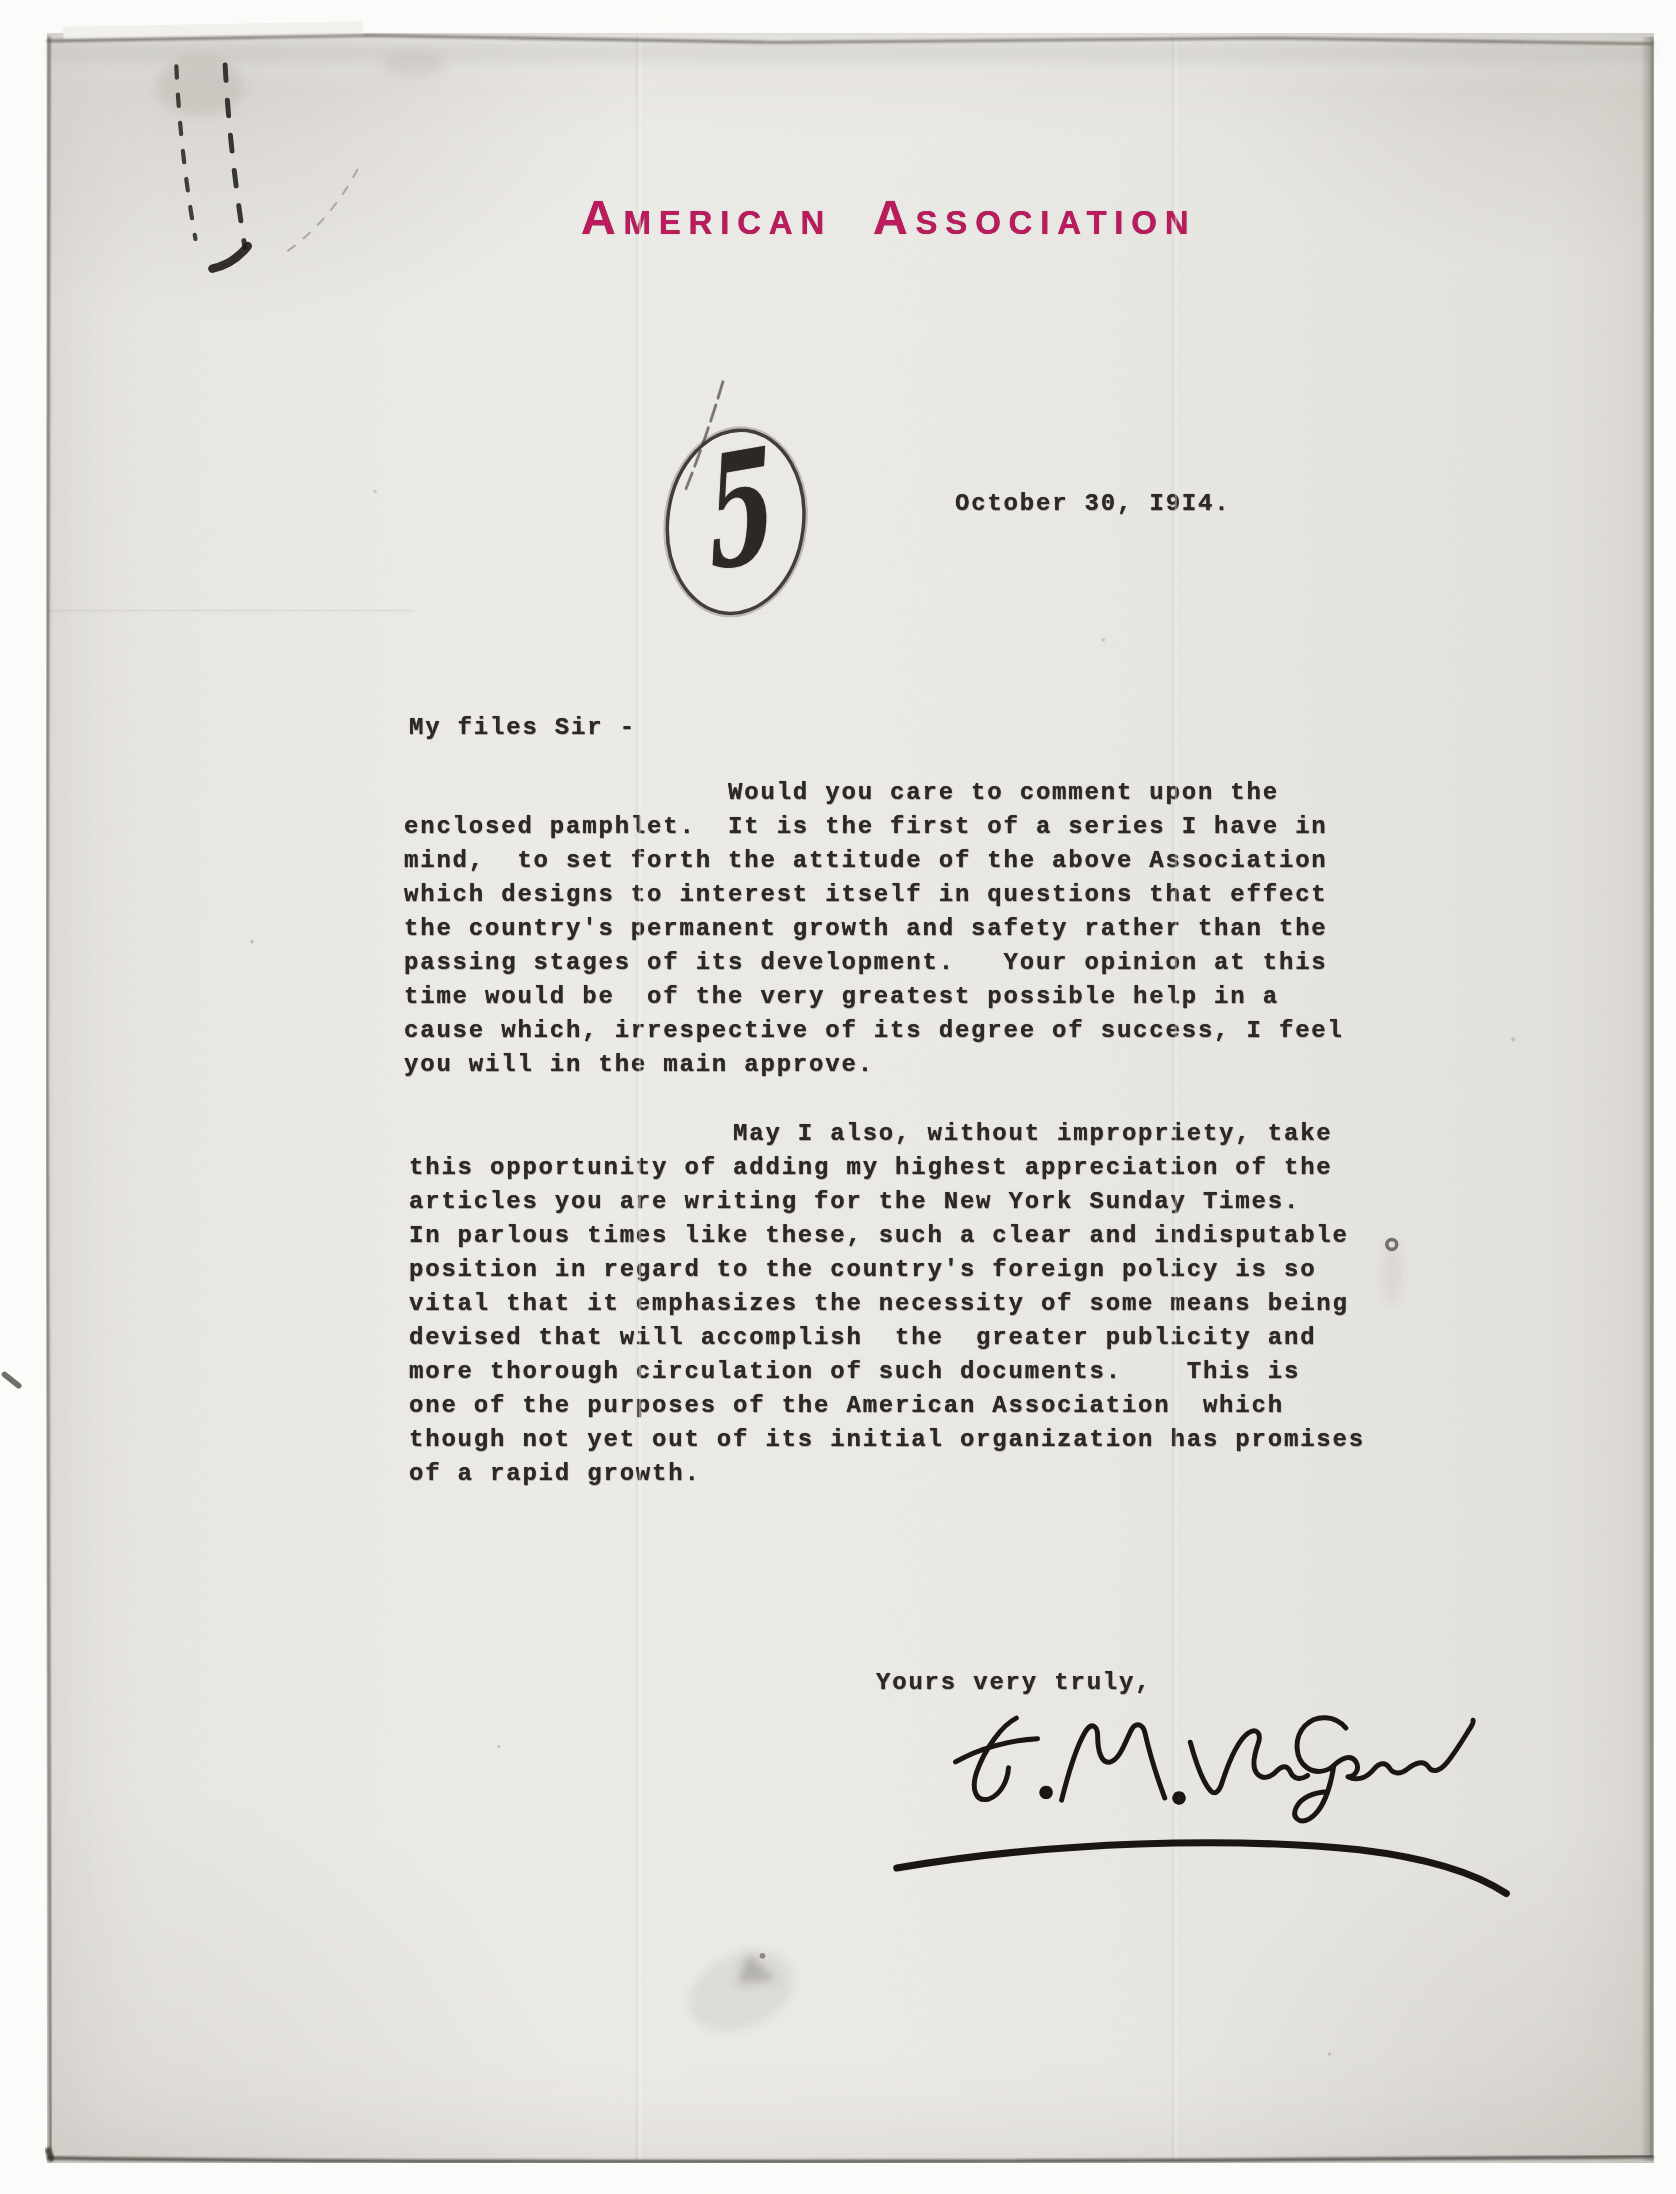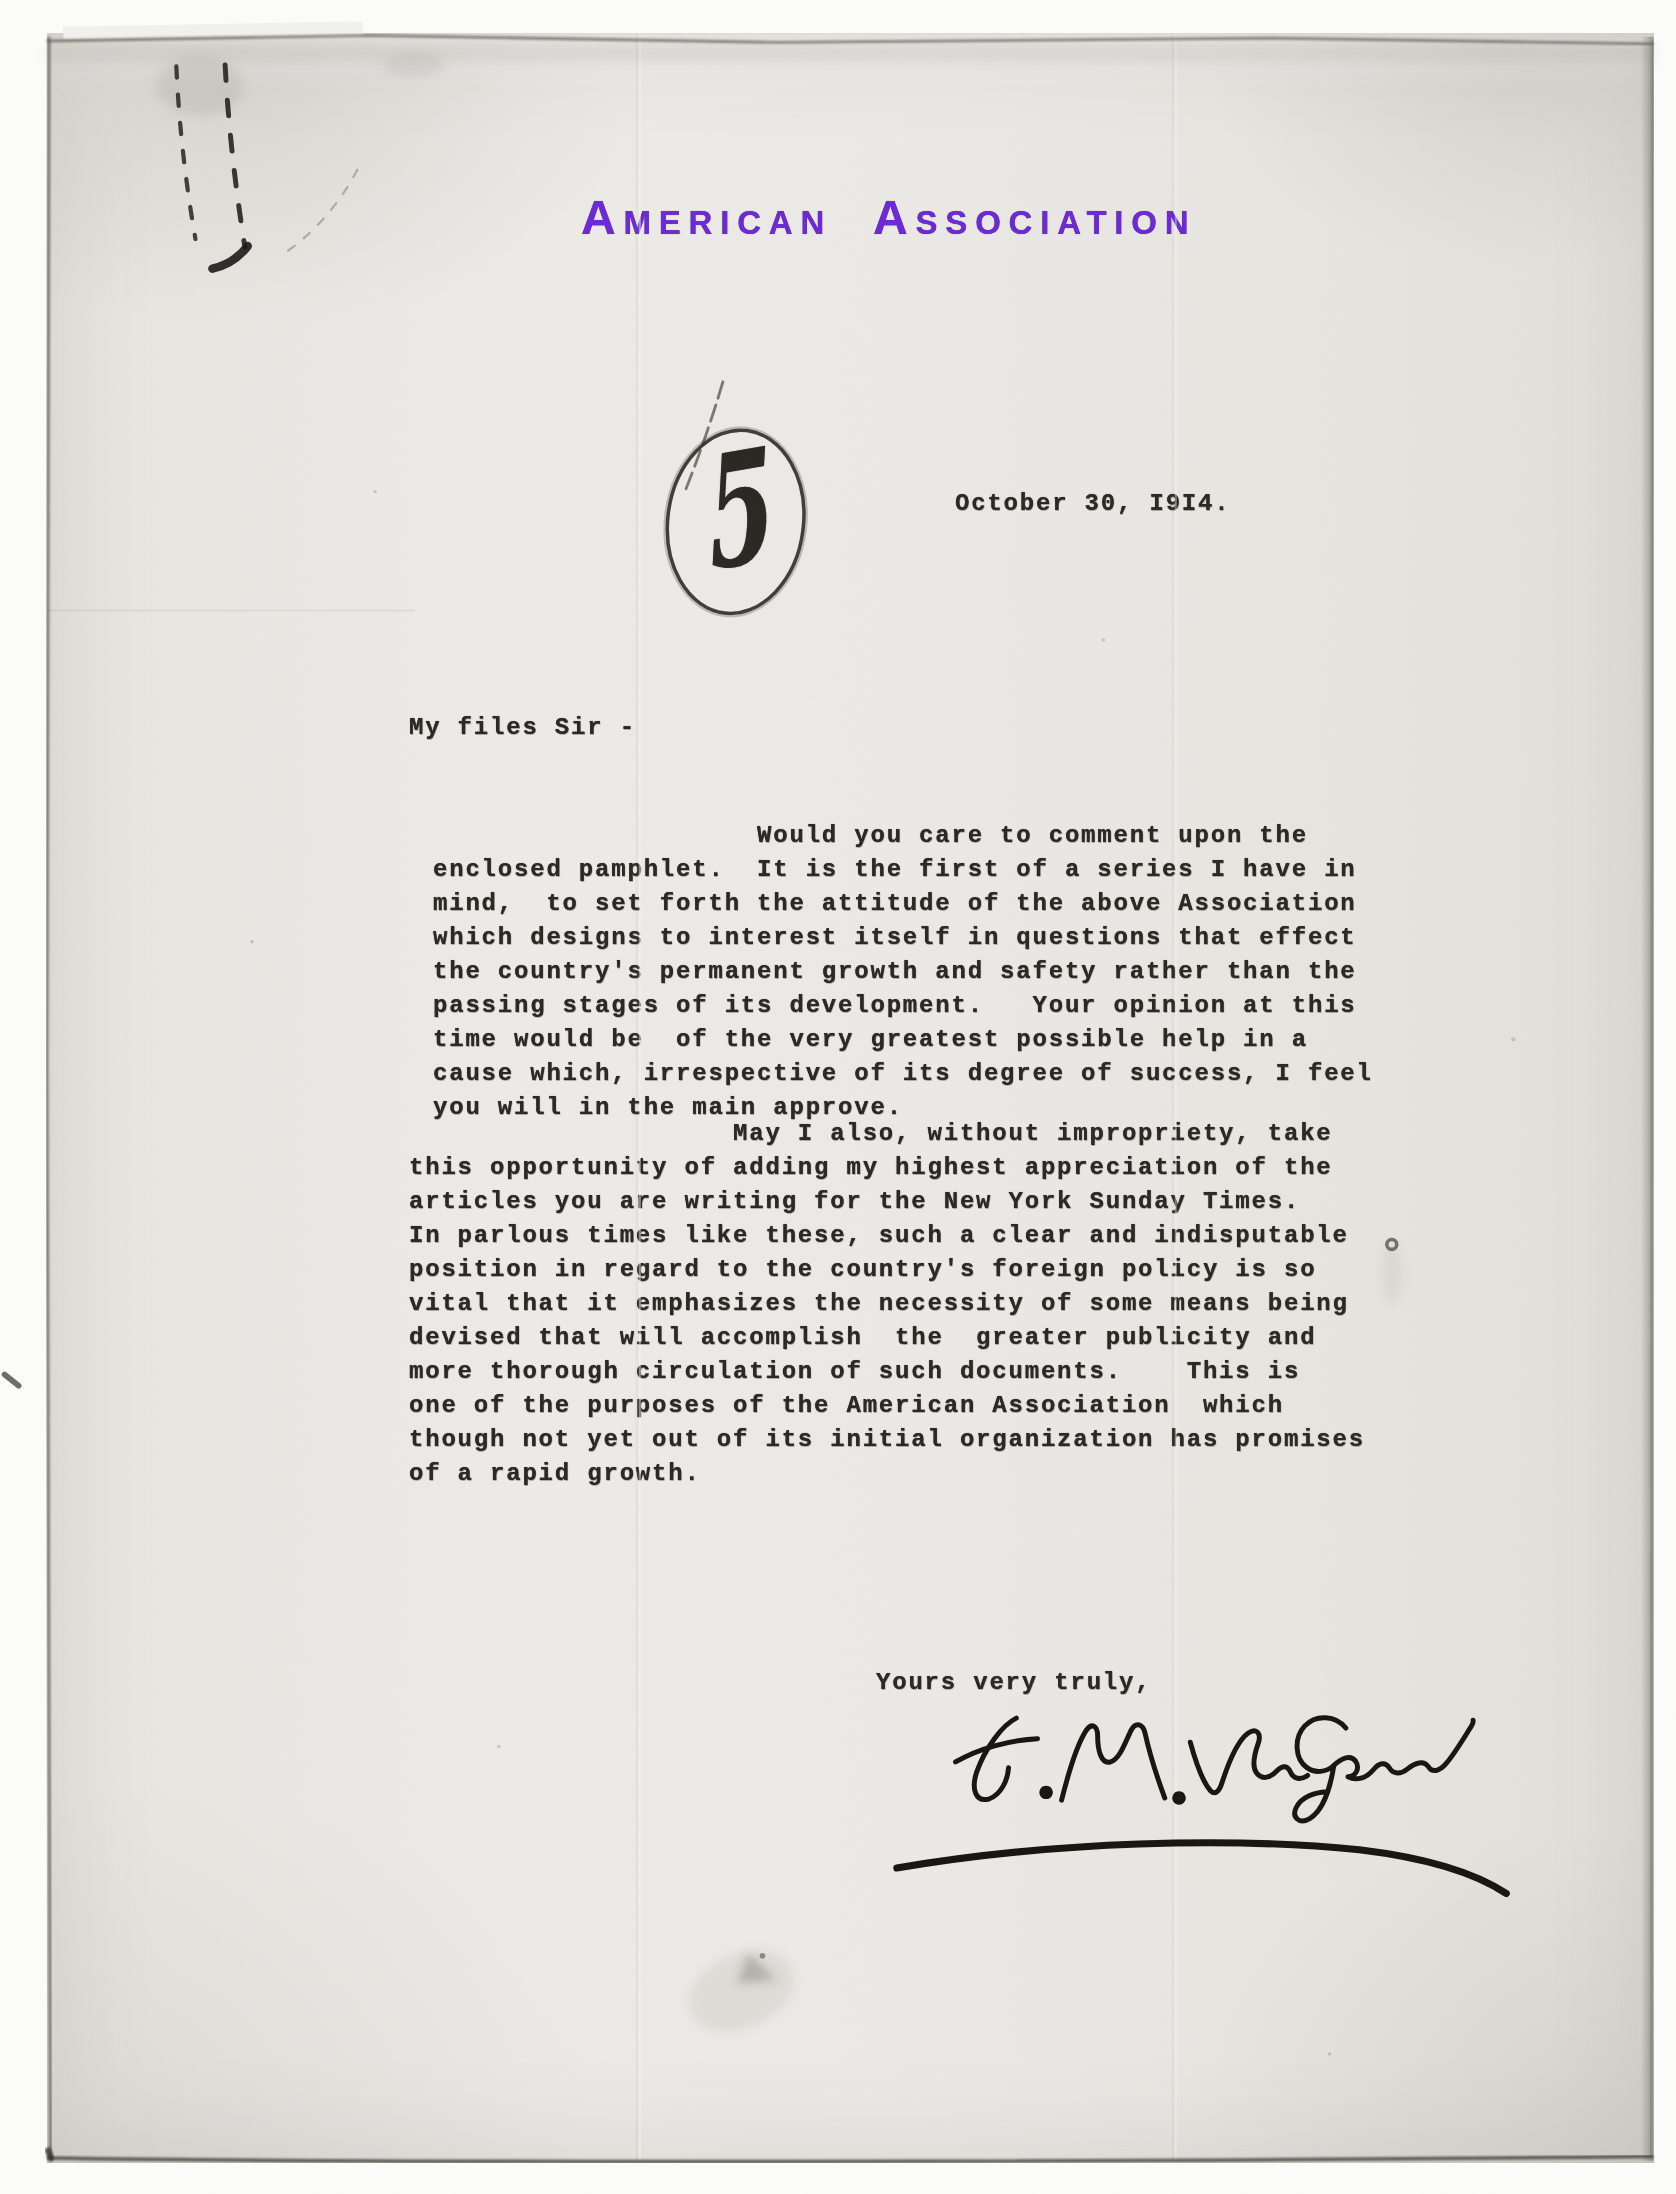--- a/index.html
+++ b/index.html
@@ -11,37 +11,37 @@
     background:
       linear-gradient(to bottom, rgba(255,255,255,.30), rgba(255,255,255,0) 57px),
       radial-gradient(636px 354px at 12% 3%, rgba(112,107,98,.13), transparent 65%),
       radial-gradient(495px 297px at 92% 2%, rgba(112,107,98,.11), transparent 65%),
       radial-gradient(707px 495px at 96% 98%, rgba(112,107,98,.10), transparent 60%),
       radial-gradient(919px 636px at 4% 100%, rgba(112,107,98,.09), transparent 60%),
       linear-gradient(to right, #e7e5e0, #edebe7 30%, #ebe9e5 56%, #e6e4df 82%, #e1dfd9);
     box-shadow: inset 0 0 106px rgba(95,90,82,.15), inset 0 0 7px rgba(95,90,82,.10);}
   
   .lh-title{position:absolute;left:581px;top:190px;z-index:2;white-space:nowrap;
-    font-weight:bold;font-size:33px;letter-spacing:7.8px;color:#6d28d9;
+    font-weight:bold;font-size:33px;letter-spacing:7.8px;color:#be185d;
     text-shadow:0 0 0.7px rgba(10,9,7,.8);}
   .lh-word{display:inline-block;}
   .lh-word::first-letter{font-size:48px;}
   .lh-word + .lh-word{margin-left:24px;}
   .lh-office{position:absolute;left:182px;top:281px;width:296px;z-index:2;text-align:center;
     font-weight:bold;font-size:17.7px;letter-spacing:4.2px;line-height:32px;color:#1b1915;
     text-shadow:0 0 1.1px rgba(20,18,14,.75);}
   
   .tw{position:absolute;z-index:2;margin:0;white-space:pre;
     font-family:"Liberation Mono",monospace;font-weight:bold;
     font-size:24px;letter-spacing:1.8px;line-height:34px;color:#2b2823;
     text-shadow:0 0 0.8px rgba(45,41,36,.85), 0.5px 0.6px 0 rgba(45,41,36,.28);}
   .tw-date{left:955px;top:487px;}
   .tw-recipient{left:409px;top:612px;line-height:33px;}
   .tw-salutation{left:409px;top:711px;line-height:33px;}
-  .tw-p1{left:433px;top:776px;margin-top:43px;}
+  .tw-p1{left:404px;top:776px;}
   .tw-p2{left:409px;top:1117px;}
   .tw-p3{left:409px;top:1519px;}
   .tw-closing{left:876px;top:1666px;}
   
   .circled-five{position:absolute;left:687px;top:444px;z-index:3;
     font-family:"DejaVu Serif",serif;font-style:italic;font-weight:bold;
     font-size:156px;line-height:131px;color:#2b2722;
     transform:scaleX(.62) rotate(-6deg);transform-origin:50% 50%;
     text-shadow:0 0 1.4px rgba(40,36,30,.55);}
   

